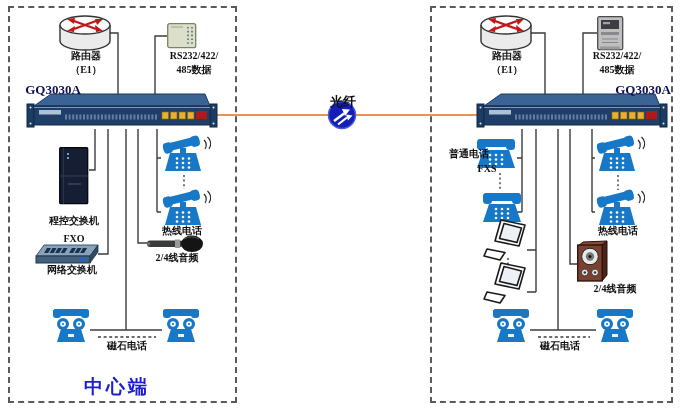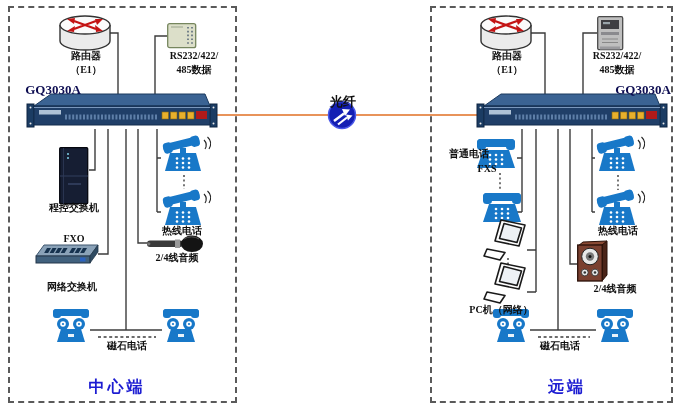--- a/index.html
+++ b/index.html
@@ -3,21 +3,21 @@
 <meta charset="utf-8">
 <style>
   html,body{margin:0;padding:0;background:#ffffff;}
   #stage{position:relative;width:680px;height:408px;background:#ffffff;overflow:hidden;
          font-family:"Liberation Serif","DejaVu Serif",serif;}
   .zone{position:absolute;border:2px dashed #5a5a5a;background:transparent;}
   #svgLayer{position:absolute;left:0;top:0;}
   .lbl{position:absolute;text-align:center;font-weight:bold;font-size:10px;line-height:14px;
        color:#101010;white-space:nowrap;}
   .lbl-device{color:#0e0e52;font-size:13px;}
-  .lbl-title{font-size:16px;line-height:20px;color:#1d1dd2;letter-spacing:3px;}
+  .lbl-title{font-size:19px;line-height:20px;color:#1d1dd2;letter-spacing:3px;}
   .lbl-fiber{font-size:13px;}
 </style>
 </head>
 <body>
 
 <div id="stage">
 
   <div class="zone" style="left:8px;top:6px;width:225px;height:393px;"></div>
   <div class="zone" style="left:430px;top:6px;width:239px;height:393px;"></div>
 
@@ -285,34 +285,32 @@
       </g>
   </svg>
 
   <div class="lbl lbl-fiber" style="left:324px;top:83px;width:38px;margin-top:12px;">光纤</div>
 
   <div class="lbl" style="left:54px;top:49px;width:64px;">路由器</div>
   <div class="lbl" style="left:54px;top:63px;width:64px;">（E1）</div>
   <div class="lbl" style="left:157px;top:49px;width:74px;">RS232/422/</div>
   <div class="lbl" style="left:157px;top:63px;width:74px;">485数据</div>
   <div class="lbl lbl-device" style="left:14px;top:83px;width:78px;">GQ3030A</div>
-  <div class="lbl" style="left:36px;top:201px;width:76px;">程控交换机</div>
+  <div class="lbl" style="left:36px;top:214px;width:76px;">程控交换机</div>
   <div class="lbl" style="left:36px;top:232px;width:76px;">FXO</div>
-  <div class="lbl" style="left:33px;top:263px;width:78px;margin-top:17px;">网络交换机</div>
+  <div class="lbl" style="left:33px;top:263px;width:78px;">网络交换机</div>
   <div class="lbl" style="left:148px;top:224px;width:68px;">热线电话</div>
   <div class="lbl" style="left:138px;top:251px;width:78px;">2/4线音频</div>
   <div class="lbl" style="left:94px;top:339px;width:66px;">磁石电话</div>
   <div class="lbl lbl-title" style="left:72px;top:377px;width:90px;">中心端</div>
 
   <div class="lbl" style="left:475px;top:49px;width:64px;">路由器</div>
   <div class="lbl" style="left:475px;top:63px;width:64px;">（E1）</div>
   <div class="lbl" style="left:580px;top:49px;width:74px;">RS232/422/</div>
   <div class="lbl" style="left:580px;top:63px;width:74px;">485数据</div>
   <div class="lbl lbl-device" style="left:610px;top:83px;width:66px;">GQ3030A</div>
   <div class="lbl" style="left:434px;top:147px;width:70px;">普通电话</div>
   <div class="lbl" style="left:452px;top:162px;width:70px;">FXS</div>
-  <div class="lbl" style="left:454px;top:303px;width:94px;">PC机（网络）</div>
   <div class="lbl" style="left:584px;top:224px;width:68px;">热线电话</div>
   <div class="lbl" style="left:576px;top:282px;width:78px;">2/4线音频</div>
   <div class="lbl" style="left:527px;top:339px;width:66px;">磁石电话</div>
-  <div class="lbl lbl-title" style="left:528px;top:377px;width:78px;">远端</div>
 
 </div>
 
 </body></html>

